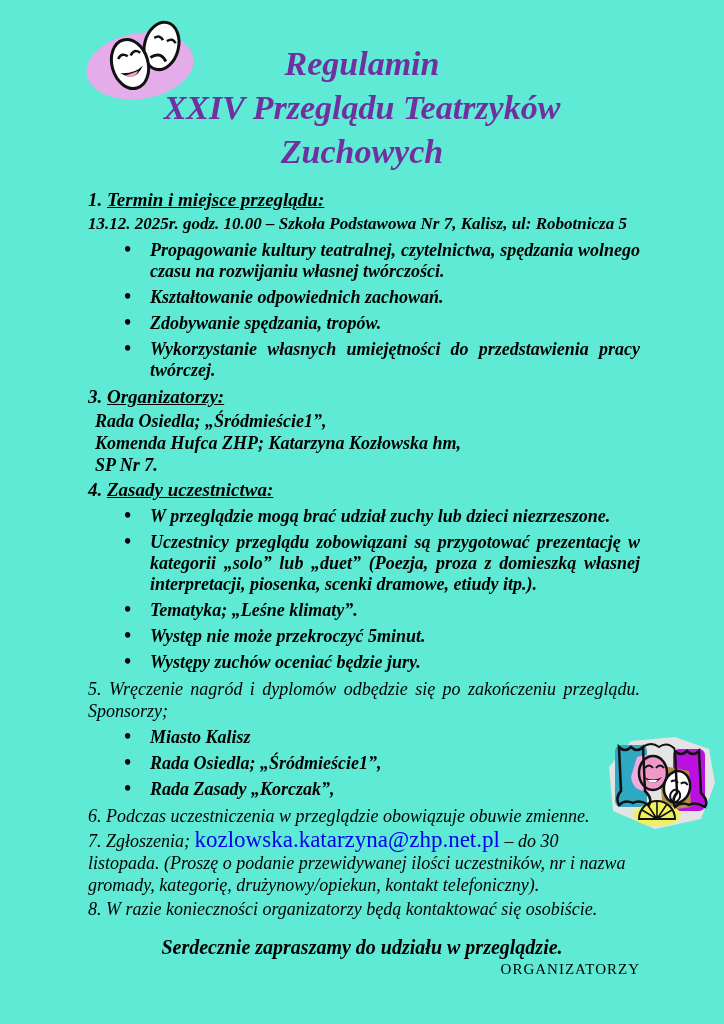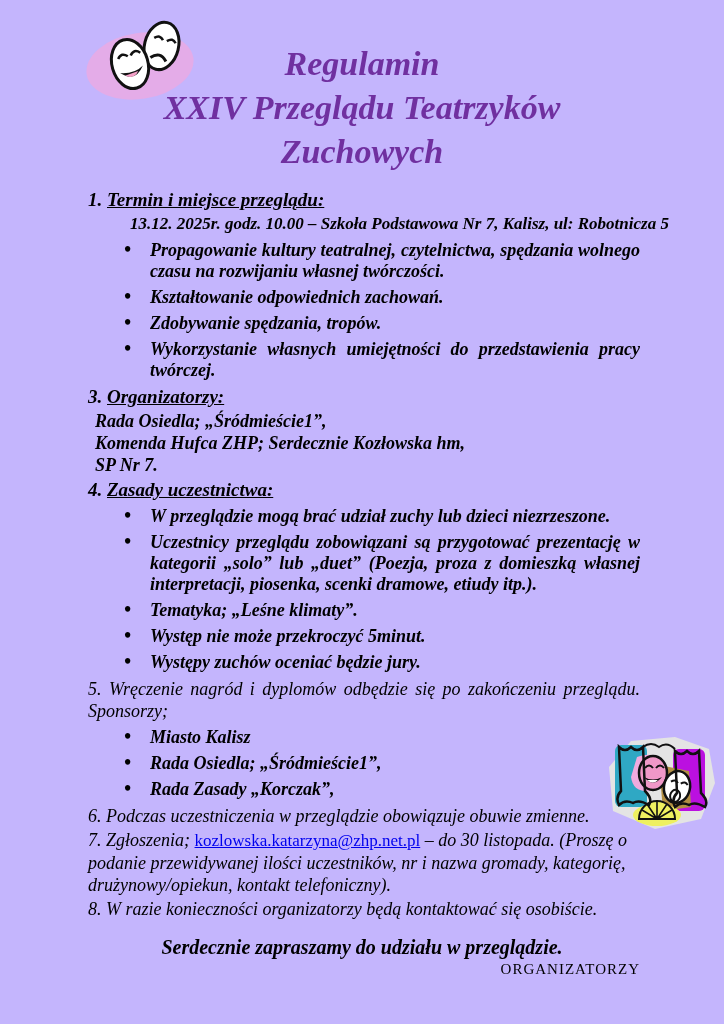--- a/index.html
+++ b/index.html
@@ -1,37 +1,37 @@
 <!DOCTYPE html>
 <html lang="pl" style="--title-color: #7030a0; --link-color: #0000ee;"><head>
 <meta charset="utf-8">
 <style>
   html,body{margin:0;padding:0;background:#fff;}
-  .page{position:relative;width:724px;height:1024px;background:#c4b5fd;overflow:hidden;
+  .page{position:relative;width:724px;height:1024px;background:#5eead4;overflow:hidden;
         font-family:"Liberation Serif", serif;color:#000;}
 
   
   .clipart-topleft{position:absolute;left:78px;top:4px;width:128px;height:102px;}
   .title{padding-top:42px;text-align:center;font-style:italic;font-weight:600;
          font-size:34px;line-height:44px;color:var(--title-color,#7030a0);}
 
   
   .content{margin:15px 84px 0 88px;font-style:italic;font-size:18px;}
   .section-heading{margin:3px 0 2px 0;font-size:19px;line-height:22px;font-weight:bold;}
   .section-heading .ht{text-decoration:underline;}
-  .date-line{font-size:17px;line-height:22px;white-space:nowrap;font-weight:bold;margin-left:42px;}
+  .date-line{font-size:17px;line-height:22px;white-space:nowrap;font-weight:bold;}
   .para{margin:2px 0;line-height:22px;}
   .justify{text-align:justify;}
   ul.bullets{list-style:none;margin:3px 0;padding:0;}
   ul.bullets li{position:relative;padding-left:62px;margin:5px 0;line-height:21px;
                 font-weight:bold;text-align:justify;}
   ul.bullets li::before{content:"\2022";position:absolute;left:36px;top:-1px;font-size:20px;}
   .org-line{padding-left:7px;line-height:22px;font-weight:bold;}
-  .email-link{color:var(--link-color,#0000ee);text-decoration:underline;font-style:normal;
-              font-size:17px;cursor:pointer;}
+  .email-link{color:var(--link-color,#0000ee);font-style:normal;
+              font-size:23px;cursor:pointer;}
 
   
   .invitation{margin-top:16px;text-align:center;font-style:italic;font-weight:bold;font-size:20px;}
   .signature{margin:2px 84px 0 0;text-align:right;font-size:15px;letter-spacing:1px;}
 
   .clipart-bottomright{position:absolute;left:597px;top:735px;width:122px;height:98px;}
 </style>
 </head>
 <body>
 
@@ -77,21 +77,21 @@
       <li>Kształtowanie odpowiednich zachowań.</li>
       <li>Zdobywanie spędzania, tropów.</li>
       <li>Wykorzystanie własnych umiejętności do przedstawienia pracy twórczej.</li>
     </ul>
 
     <div class="section-heading">
       <span class="num">3.</span>
       <span class="ht">Organizatorzy:</span>
     </div>
     <div class="org-line">Rada Osiedla; „Śródmieście1”,</div>
-    <div class="org-line">Komenda Hufca ZHP; Serdecznie Kozłowska hm,</div>
+    <div class="org-line">Komenda Hufca ZHP; Katarzyna Kozłowska hm,</div>
     <div class="org-line">SP Nr 7.</div>
 
     <div class="section-heading">
       <span class="num">4.</span>
       <span class="ht">Zasady uczestnictwa:</span>
     </div>
     <ul class="bullets">
       <li>W przeglądzie mogą brać udział zuchy lub dzieci niezrzeszone.</li>
       <li>Uczestnicy przeglądu zobowiązani są przygotować prezentację w kategorii „solo” lub „duet” (Poezja, proza z domieszką własnej interpretacji, piosenka, scenki dramowe, etiudy itp.).</li>
       <li>Tematyka; „Leśne klimaty”.</li>

